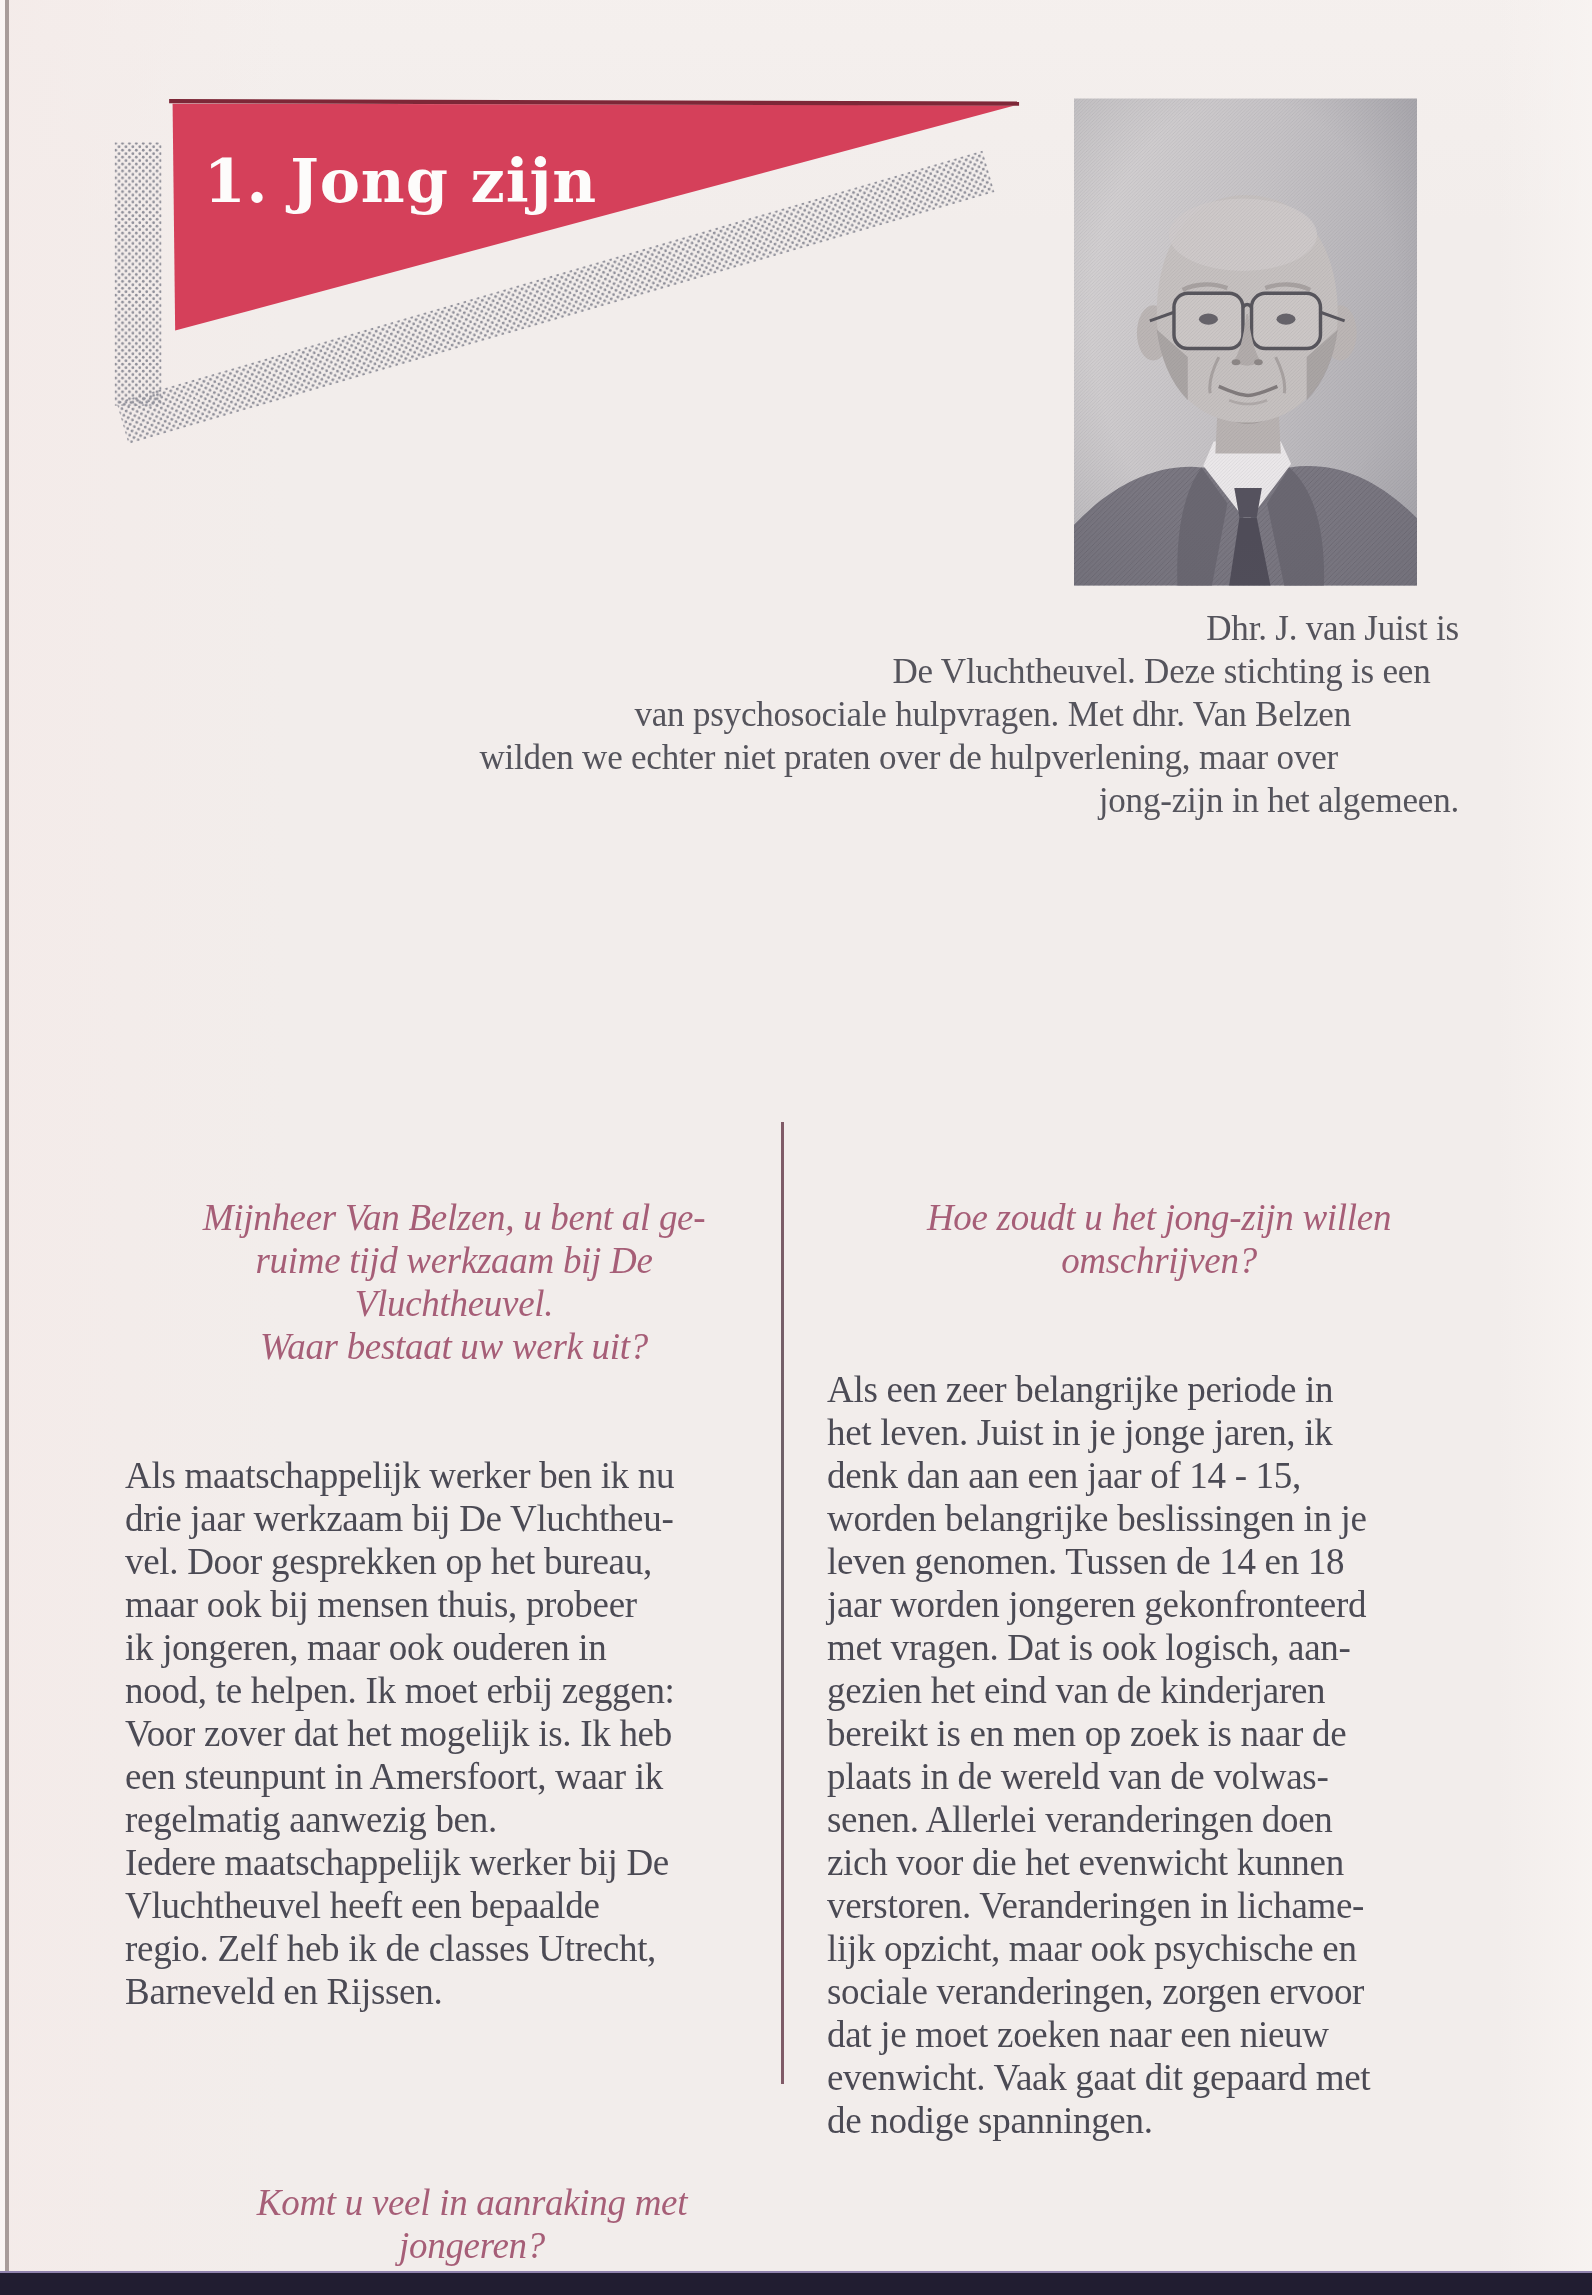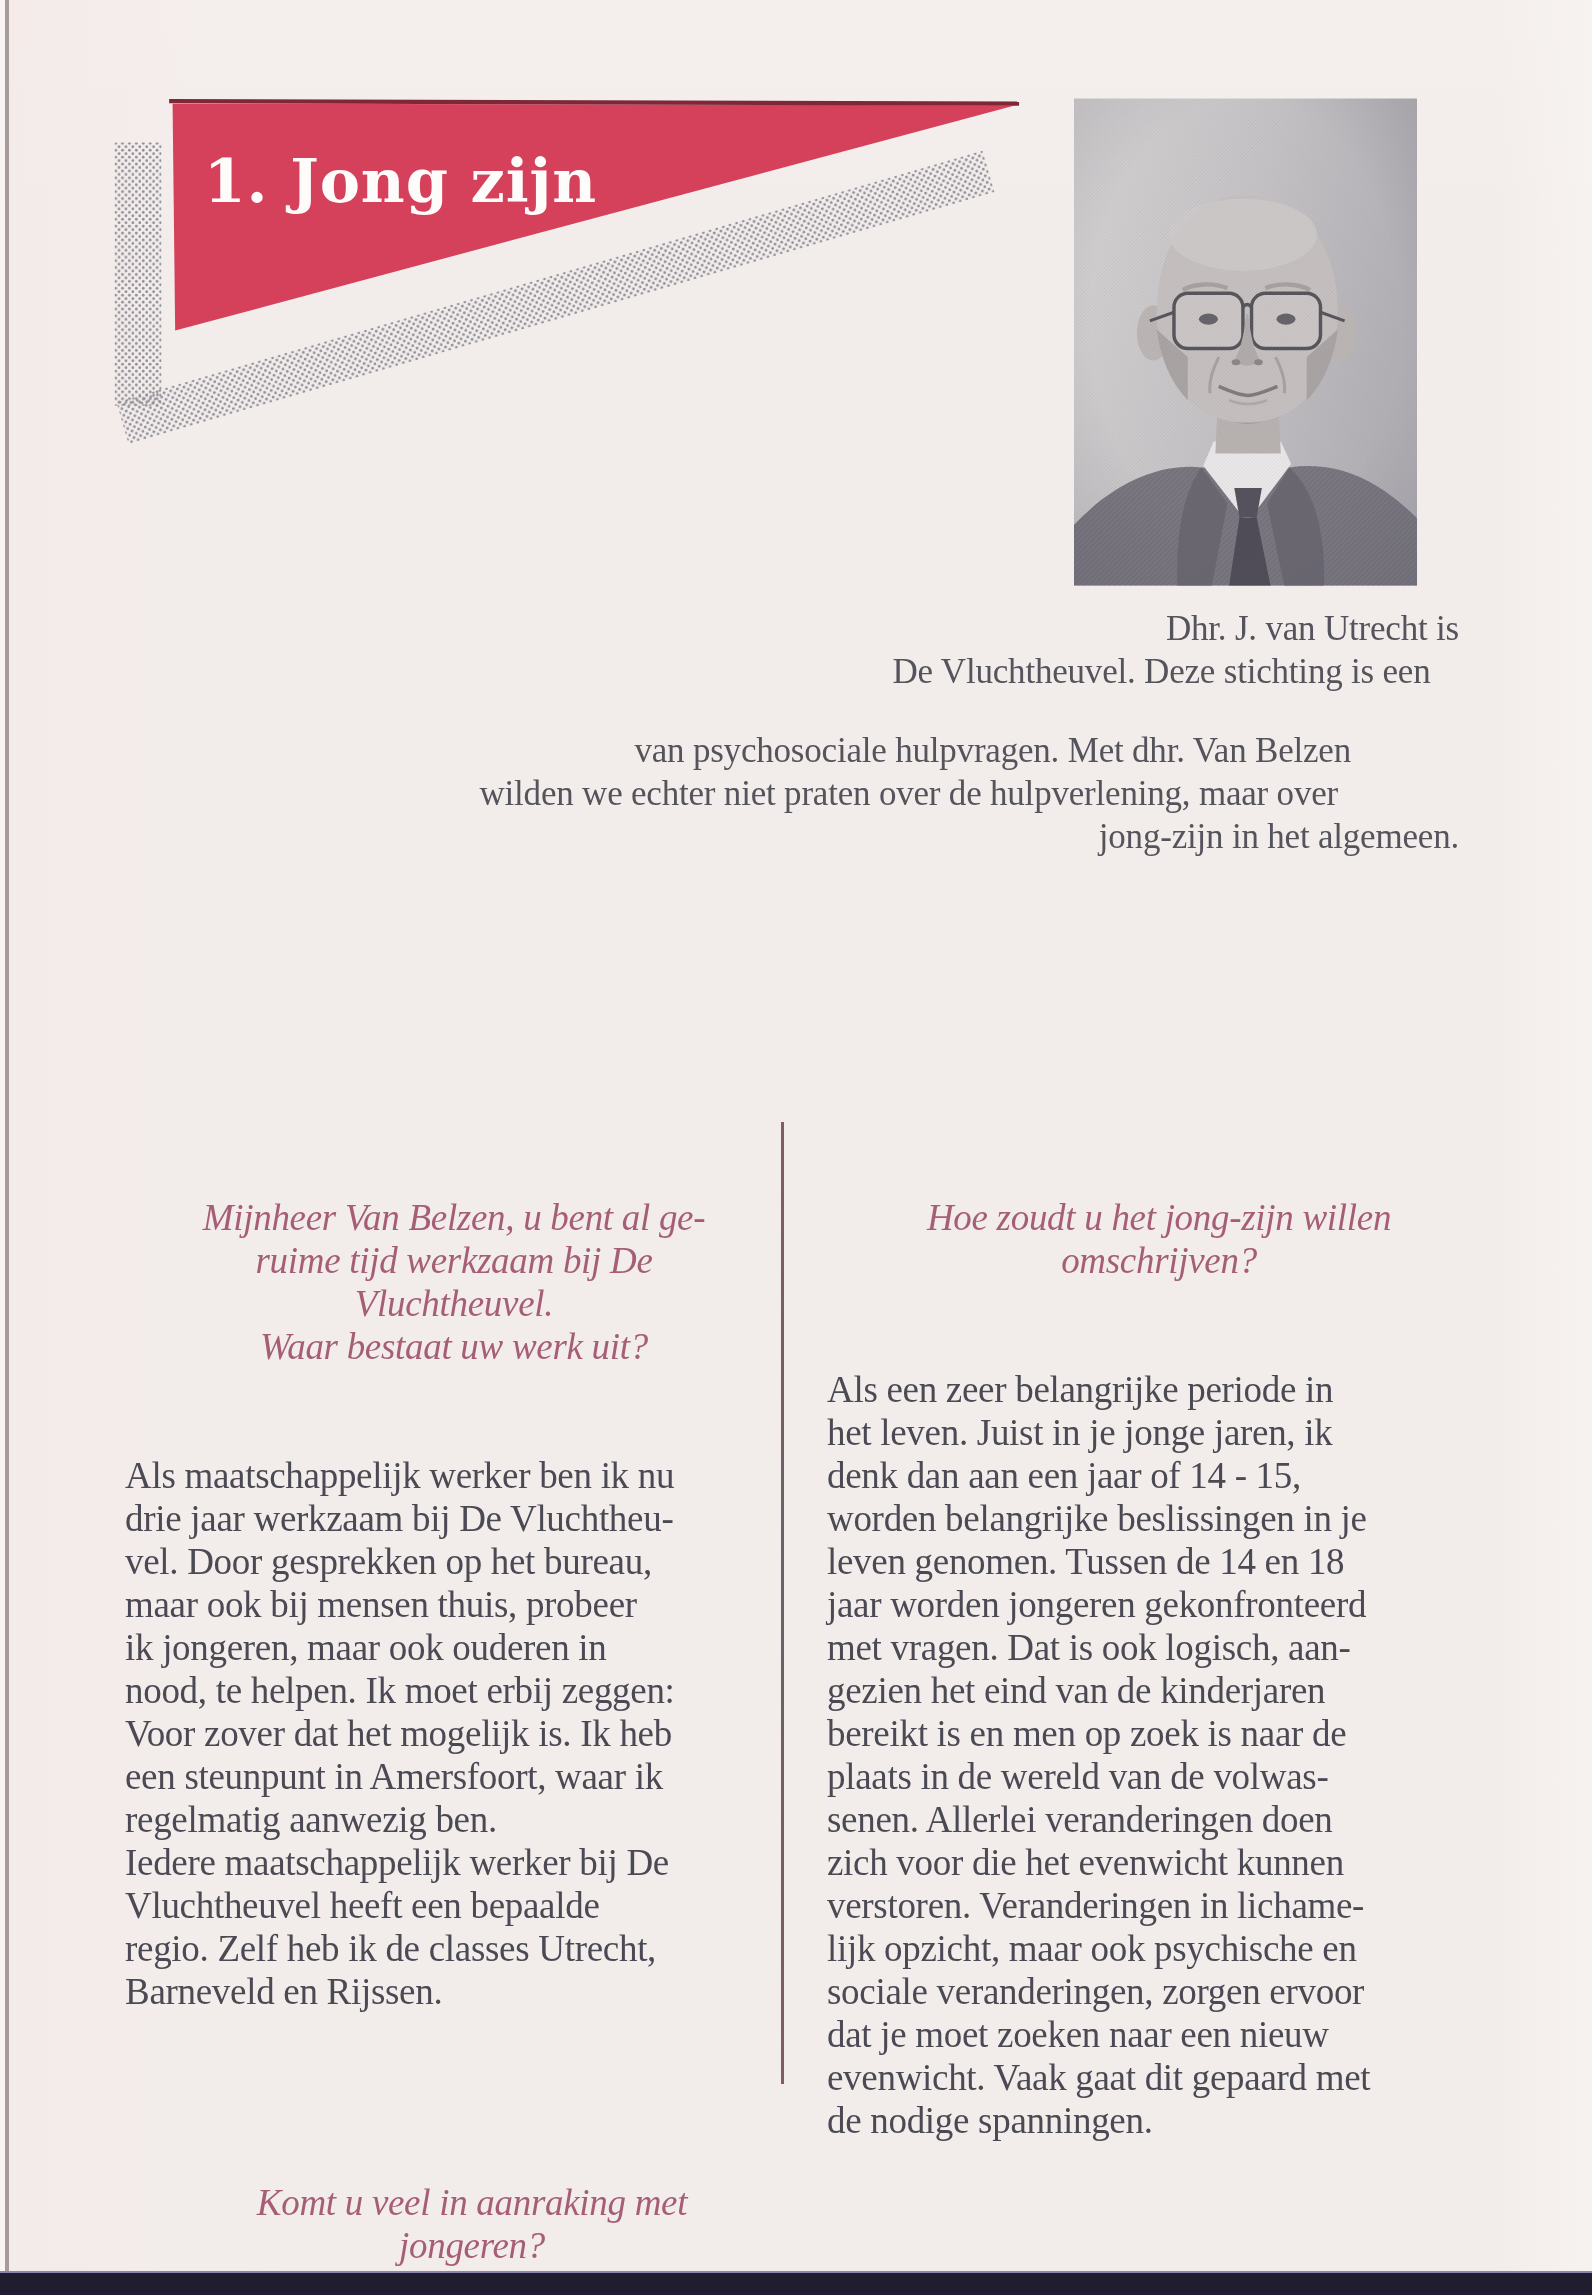--- a/index.html
+++ b/index.html
@@ -25,21 +25,21 @@
   .header-svg{position:absolute; left:0; top:0;}
   .banner-title{font-family:"DejaVu Serif", serif; font-weight:bold; font-size:70px;
     letter-spacing:1px; fill:var(--title);}
   
   .photo{position:absolute; left:1074px; top:98px; width:343px; height:488px;}
   
   .caption{position:absolute; left:121px; top:607px; width:1338px;
     font-size:35px; line-height:43px; color:var(--caption); letter-spacing:-0.2px;}
   .caption .cl{text-align:right; white-space:pre;}
   .cap-l1{padding-right:0;} .cap-l2{padding-right:82px;} .cap-l3{padding-right:28.5px;}
-  .cap-l4{padding-right:76px;} .cap-l5{padding-right:108px;margin-top:36px;} .cap-l6{padding-right:121px;}
+  .cap-l4{padding-right:76px;} .cap-l5{padding-right:108px;} .cap-l6{padding-right:121px;}
   .cap-l7{text-align:left; padding-right:0;}
   
   .col{position:absolute; top:1110px; font-size:37px; line-height:43px;
     color:var(--text); letter-spacing:-0.3px; white-space:pre;}
   .col-left{left:125px; width:658px;}
   .col-right{left:827px; width:664px;}
   .q{color:var(--question); font-style:italic;text-align:center;}
   .gap-lg{margin-top:82px;margin-left:36px;} .gap-md{margin-top:41px;}
   .divider{position:absolute; left:781px; top:1122px; width:2.6px; height:962px;
     background:linear-gradient(180deg, var(--divider) 0%, #524a52 45%, #55474f 60%, var(--divider) 100%);
@@ -123,21 +123,21 @@
       <path d="M168,300 C 160,316 156,330 158,342 M234,300 C 242,316 246,330 244,342" stroke="#a8a2a1" stroke-width="3.5" fill="none"></path>
       <path d="M168,334 C 200,348 204,348 236,334" stroke="#817b7c" stroke-width="4" fill="none"></path>
       <path d="M180,350 C 196,356 208,356 224,350" stroke="#b0aaa9" stroke-width="3" fill="none"></path>
 
       <rect width="398" height="565" fill="url(#print)"></rect>
       <rect width="398" height="565" fill="url(#vin)"></rect>
     </svg>
   </div>
 
   <div class="caption">
-    <div class="cl cap-l1">Dhr. J. van Utrecht is</div>
+    <div class="cl cap-l1">Dhr. J. van Juist is</div>
     <div class="cl cap-l3">De Vluchtheuvel. Deze stichting is een</div>
     <div class="cl cap-l5">van psychosociale hulpvragen. Met dhr. Van Belzen</div>
     <div class="cl cap-l6">wilden we echter niet praten over de hulpverlening, maar over</div>
     <div class="cl cap-l7">jong-zijn in het algemeen.</div>
   </div>
 
   <div class="col col-left">
     <div class="q">Mijnheer Van Belzen, u bent al ge-
 ruime tijd werkzaam bij De
 Vluchtheuvel.

